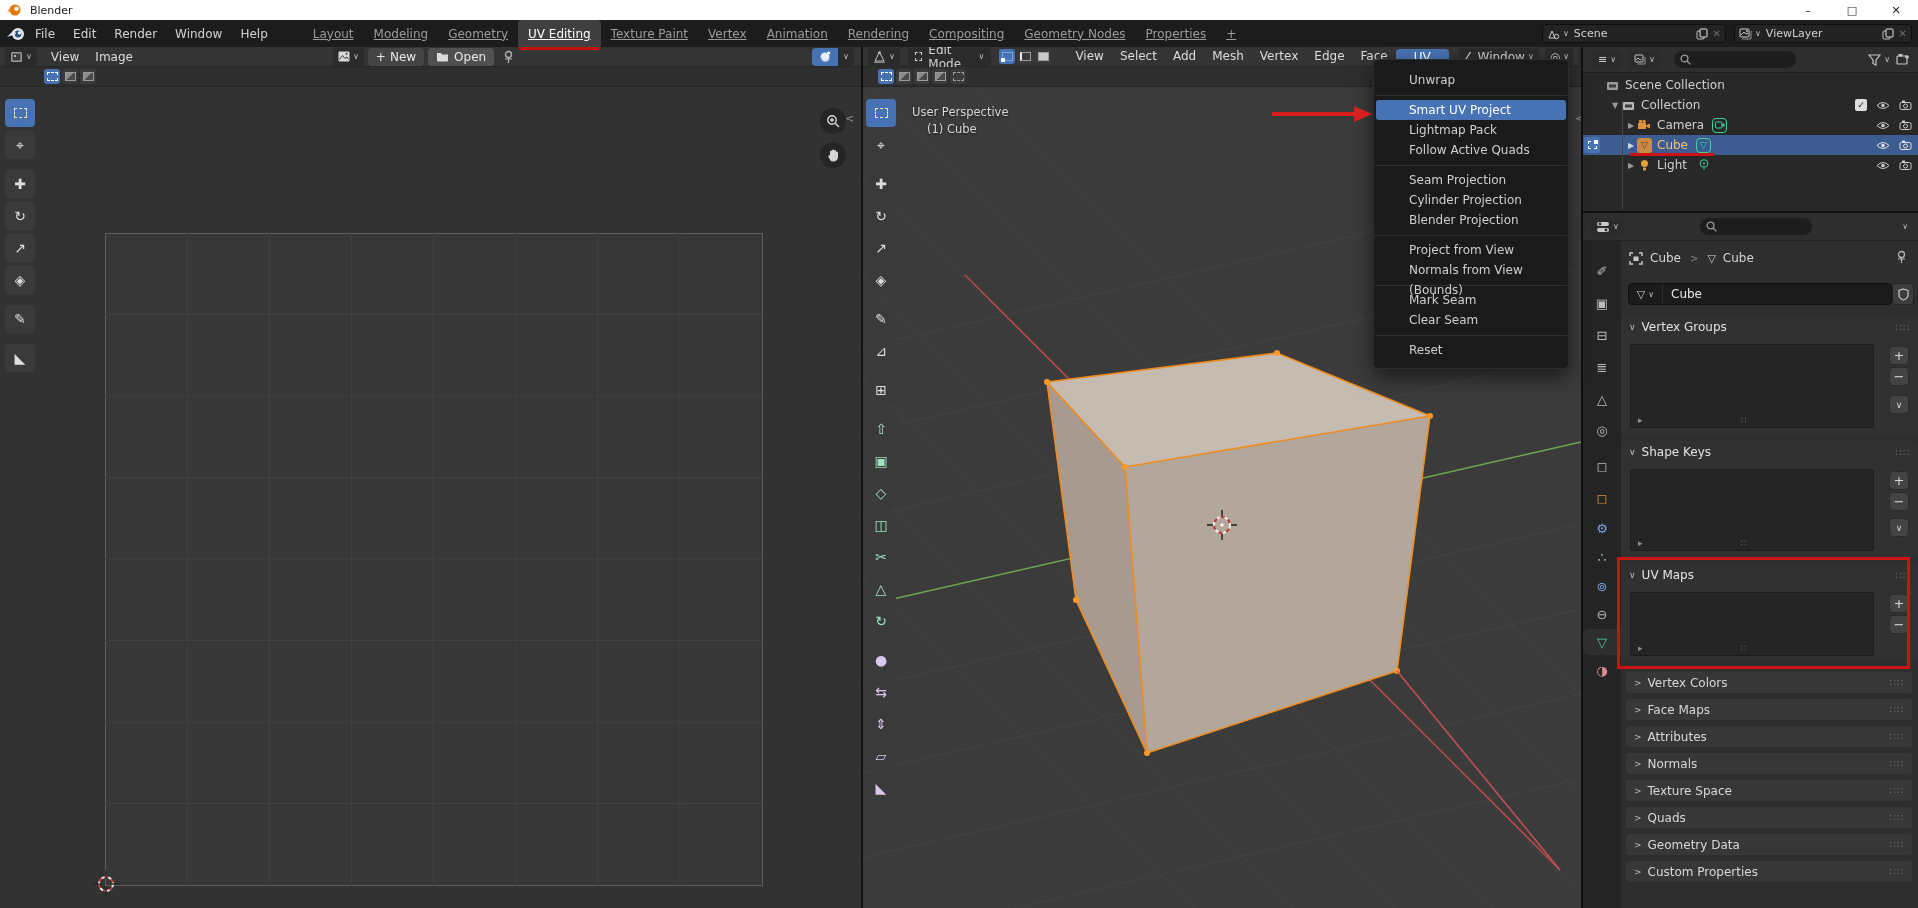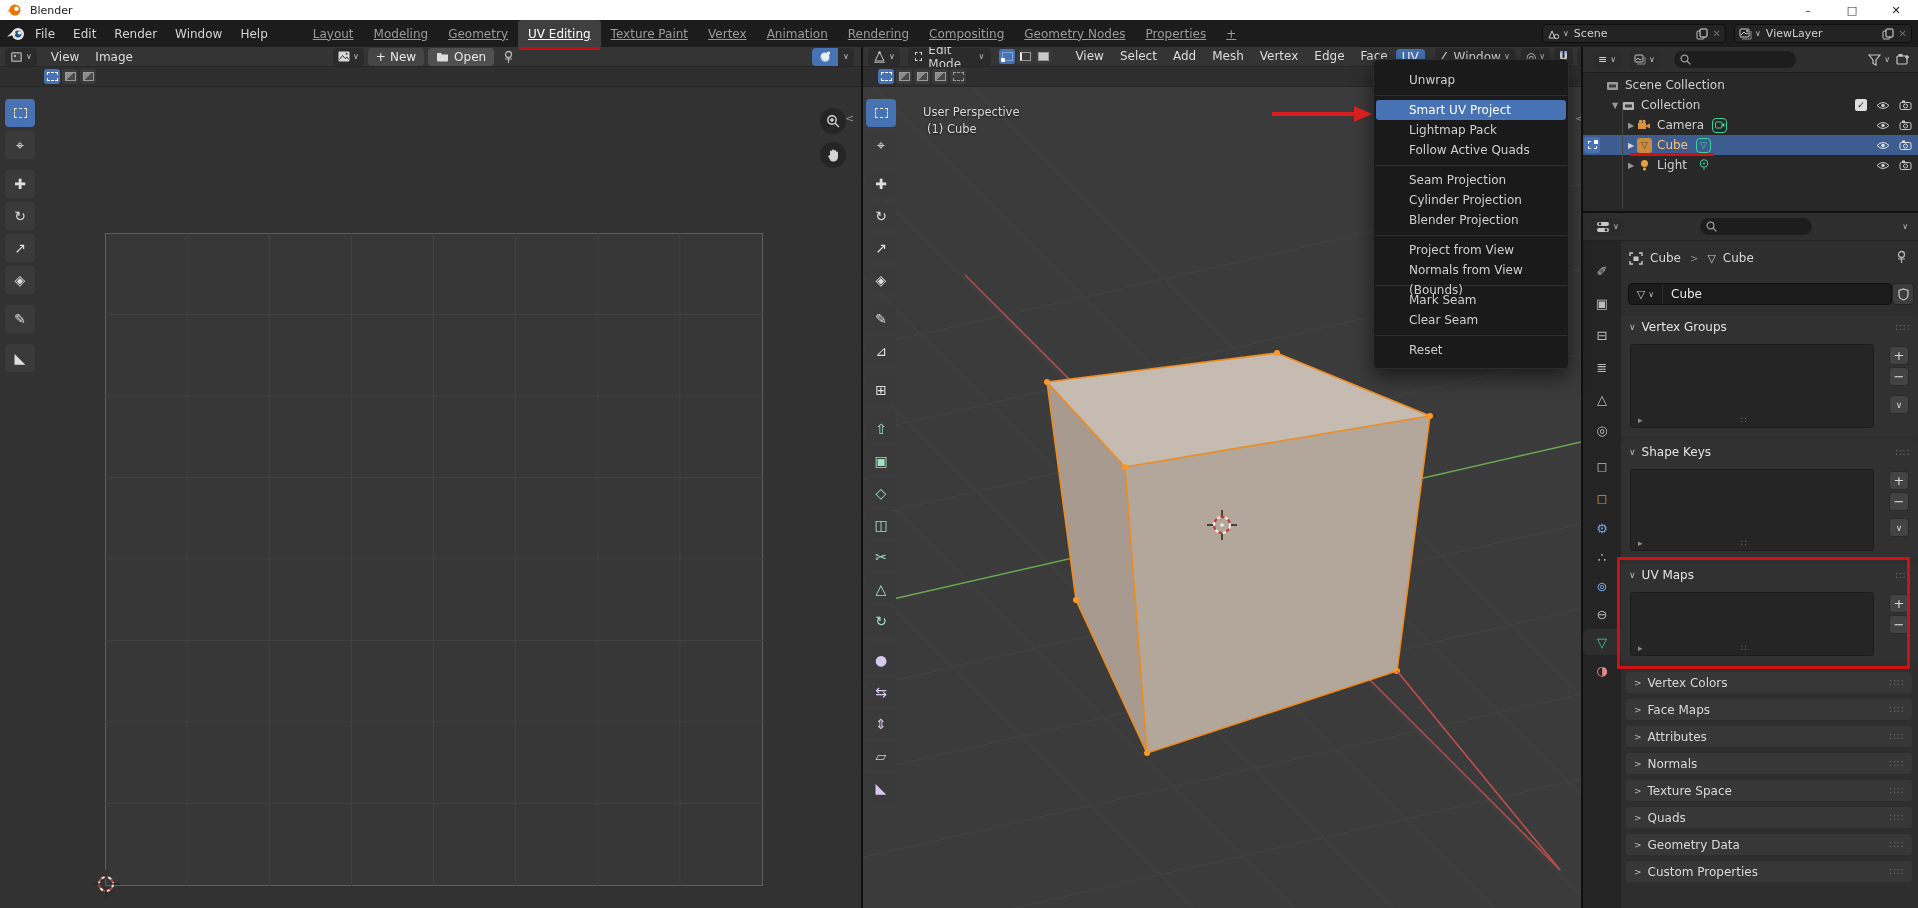--- a/index.html
+++ b/index.html
@@ -351,21 +351,21 @@
           </div>
       </div>
       <div style="display:flex;margin-left:14px">
         <div class="hdr-menu">View</div>
         <div class="hdr-menu">Select</div>
         <div class="hdr-menu">Add</div>
         <div class="hdr-menu">Mesh</div>
         <div class="hdr-menu">Vertex</div>
         <div class="hdr-menu">Edge</div>
         <div class="hdr-menu">Face</div>
-        <div class="hdr-menu chip" style="padding:1px 6px">UV</div>
+        <div class="hdr-menu chip" style="padding:1px 18px">UV</div>
       </div>
       <div class="wbtn" style="margin-left:10px">
         <span style="font-size:11px;color:#cfcfcf;margin-right:4px">∠</span>
         <span>Window</span>
         <span class="chev">∨</span>
       </div>
       <div class="wbtn" style="margin-left:6px">
         <span>◎</span>
           <span class="chev">∨</span>
       </div>
@@ -419,21 +419,21 @@
       <div class="toolbtn tg" title="Knife">✂</div>
       <div class="toolbtn tg" title="Poly Build">△</div>
       <div class="toolbtn tg" title="Spin">↻</div>
       <div class="toolbtn gap tp" title="Smooth">●</div>
       <div class="toolbtn tp" title="Edge Slide">⇆</div>
       <div class="toolbtn tp" title="Shrink/Fatten">⇕</div>
       <div class="toolbtn tp" title="Shear">▱</div>
       <div class="toolbtn tp" title="Rip Region">◣</div>
     </div>
 
-    <div class="abs ovl-txt" style="left:60px;top:58px">User Perspective</div>
+    <div class="abs ovl-txt" style="left:49px;top:58px">User Perspective</div>
     <div class="abs ovl-txt" style="left:64px;top:75px">(1) Cube</div>
     <div class="abs" style="left:712px;top:65px;color:#909090;font-size:11px">&lt;</div>
   </div>
 
   <div class="abs vdiv" style="left:1581px"></div>
 
   <div class="abs uv-dropdown">
     <div class="dd-item">Unwrap</div>
     <div class="dd-sep"></div>
     <div class="dd-item hl">Smart UV Project</div>

